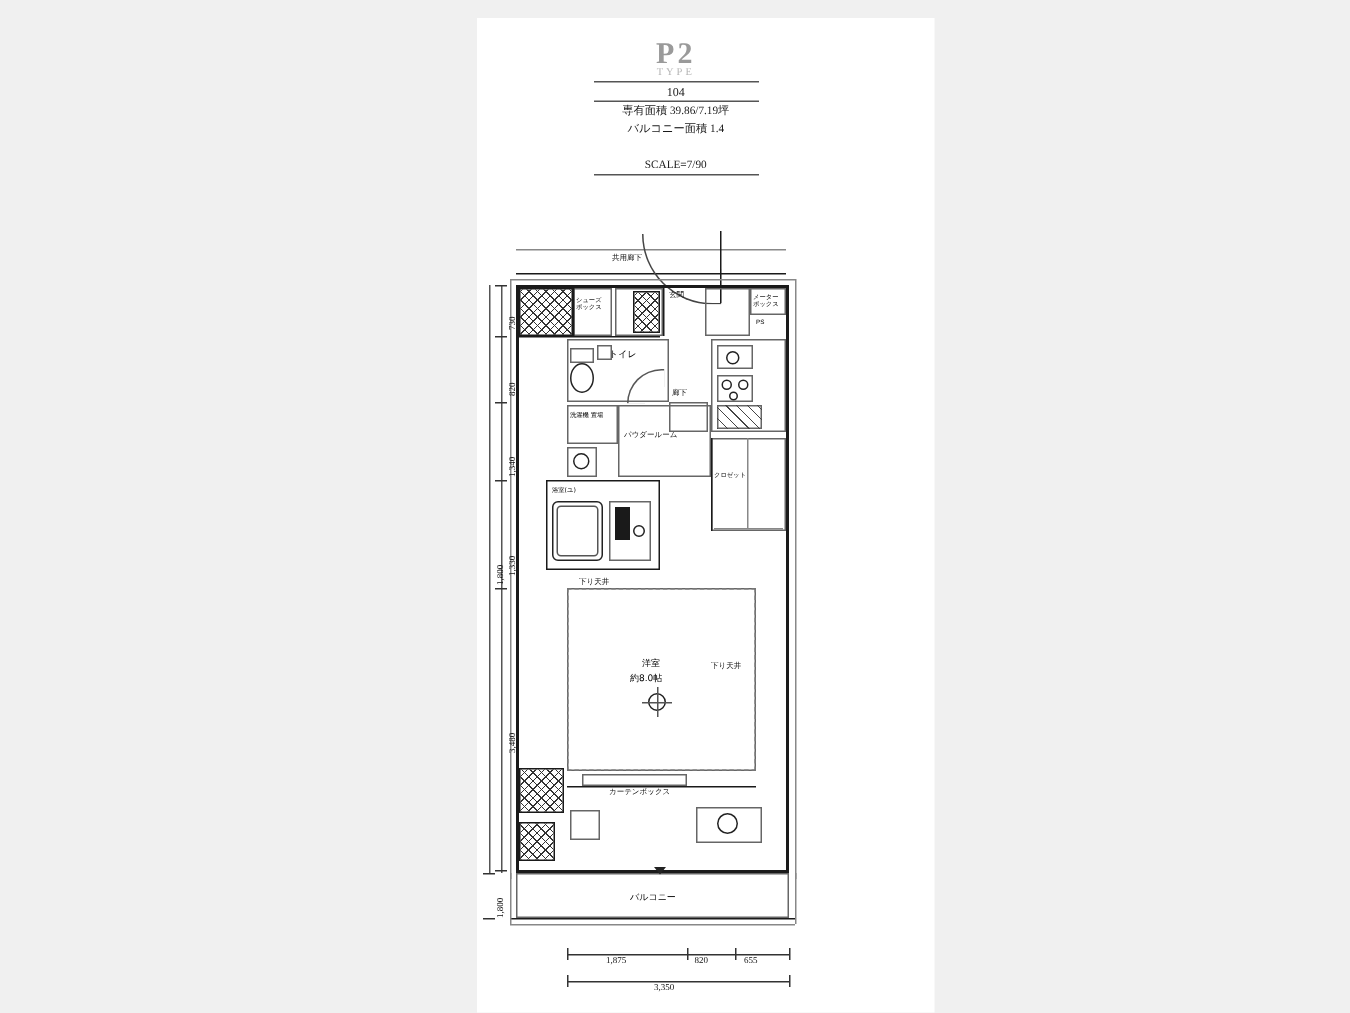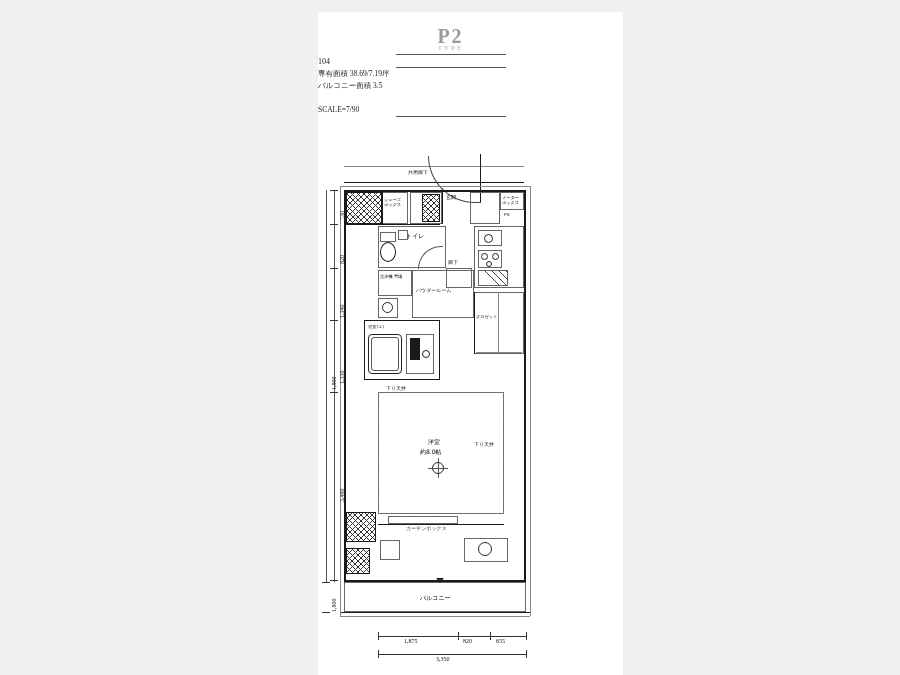--- a/index.html
+++ b/index.html
@@ -53,21 +53,21 @@
     font-family: "Liberation Serif", serif;
   }
   .trule {
     left: 78px; width: 110px; height: 0;
     border-top: 1px solid #555;
   }
   #tr1 { top: 42px; }
   #tr2 { top: 55px; }
   #tr3 { top: 104px; }
   .tline {
-    left: 0; width: 265px; 
+    left: 0; width: 265px; text-align: center;
     font-size: 7.5px; color: #1a1a1a;
     font-family: "Liberation Serif", serif;
   }
   #t-room { top: 45px; font-size: 8px; }
   #t-area { top: 57px; }
   #t-balc { top: 69px; }
   #t-barrier { top: 81px; }
   #t-scale { top: 93px; }
 
   
@@ -122,22 +122,22 @@
 <body>
 
 <div id="page">
   <div id="sheet" class="abs">
 
     <div id="title-p2" class="abs txt">P2</div>
     <div id="title-type" class="abs txt">TYPE</div>
     <div id="tr1" class="abs trule"></div>
     <div id="t-room" class="abs tline">104</div>
     <div id="tr2" class="abs trule"></div>
-    <div id="t-area" class="abs tline jp">専有面積 38.69/7.19坪</div>
-    <div id="t-balc" class="abs tline jp">バルコニー面積 3.5</div>
+    <div id="t-area" class="abs tline jp">専有面積 39.86/7.19坪</div>
+    <div id="t-balc" class="abs tline jp">バルコニー面積 1.4</div>
     <div id="t-scale" class="abs tline">SCALE=7/90</div>
     <div id="tr3" class="abs trule"></div>
 
     <div id="plan" class="abs">
 
       <div class="abs lbl jp" style="left:90px; top:28px;">共用廊下</div>
       <div class="abs hl" style="left:26px; top:40px; width:180px;"></div>
       <div class="abs hl-gray" style="left:26px; top:24px; width:180px;"></div>
 
       <div class="abs" style="left:110px; top:14px; width:52px; height:46px; border:1px solid #444; border-radius:0 0 0 52px; border-top:none; border-right:none;"></div>

